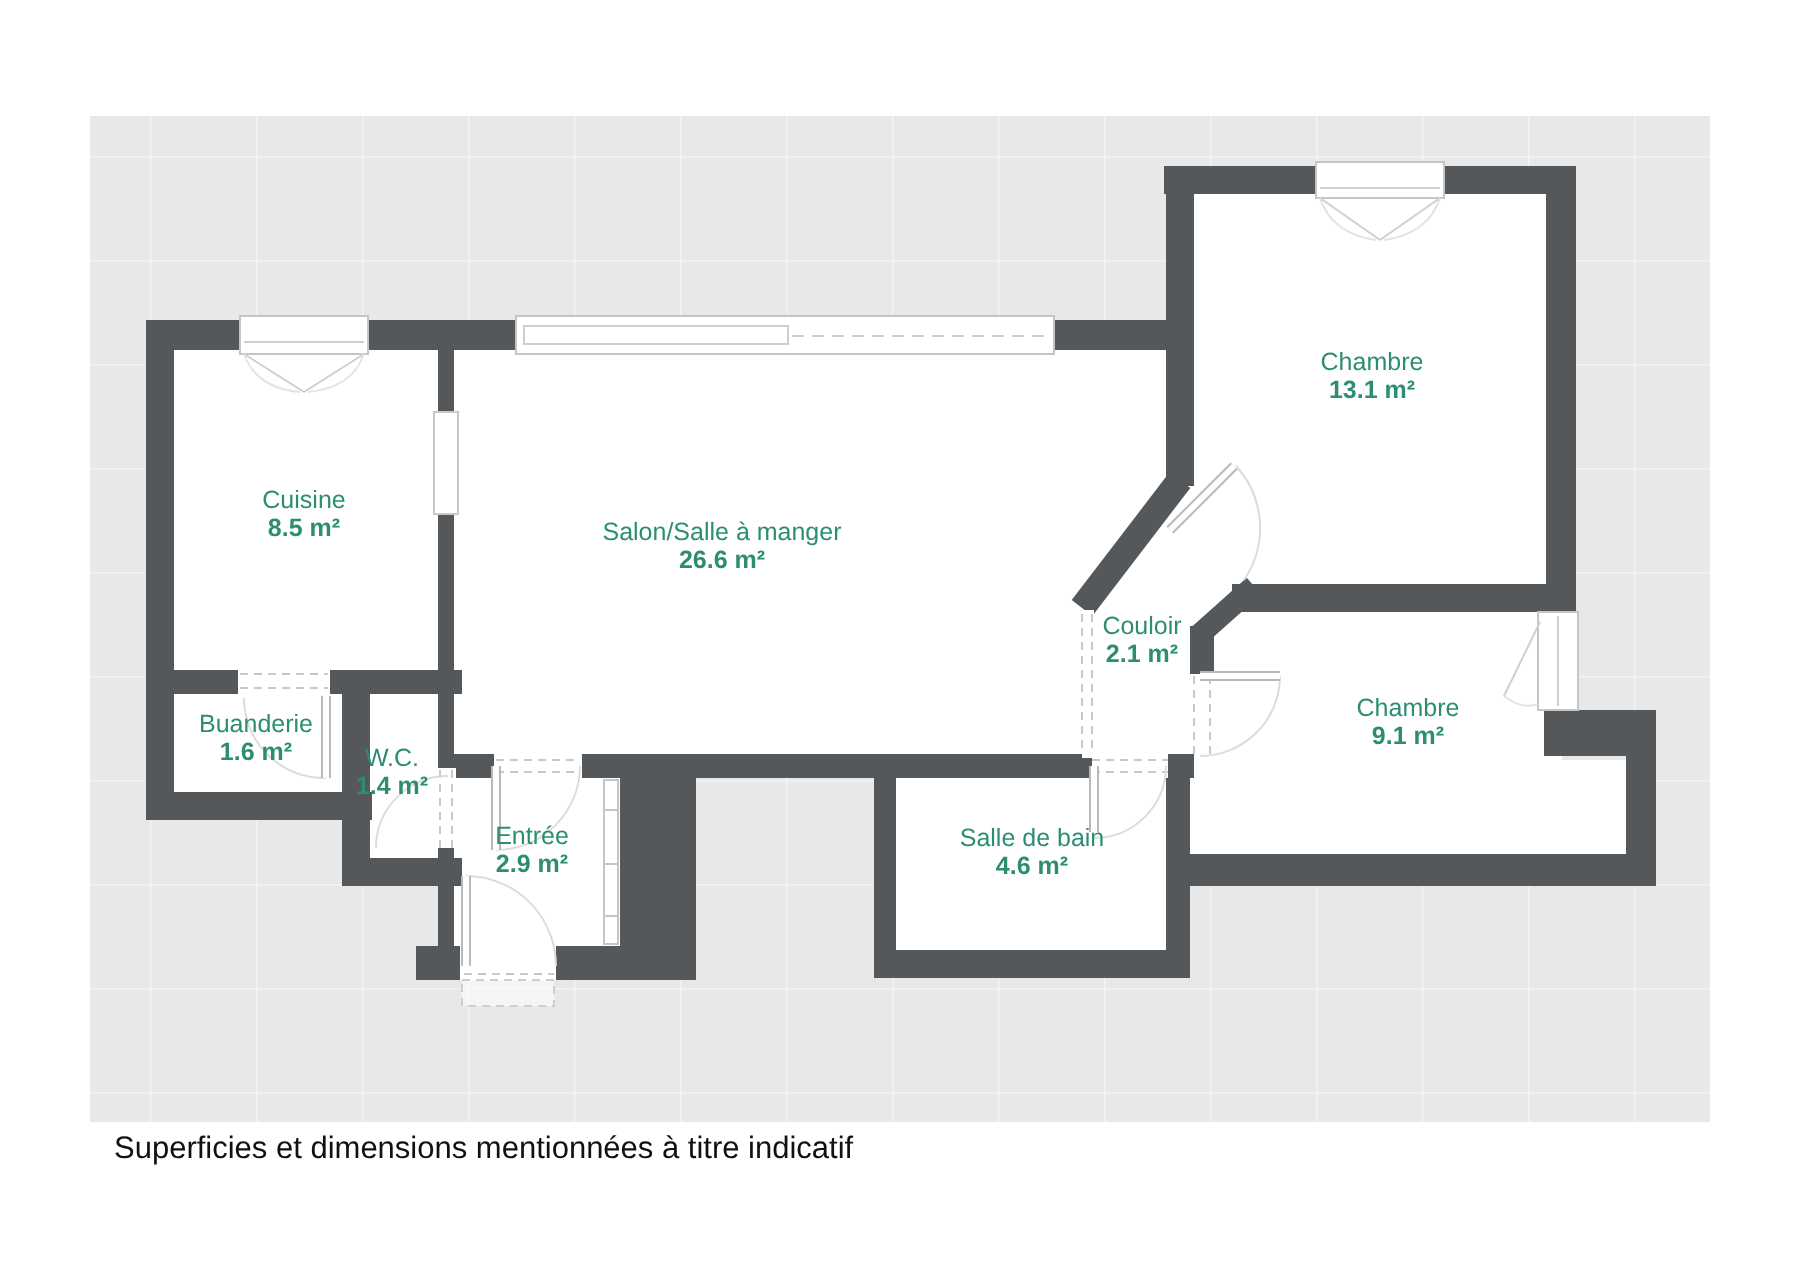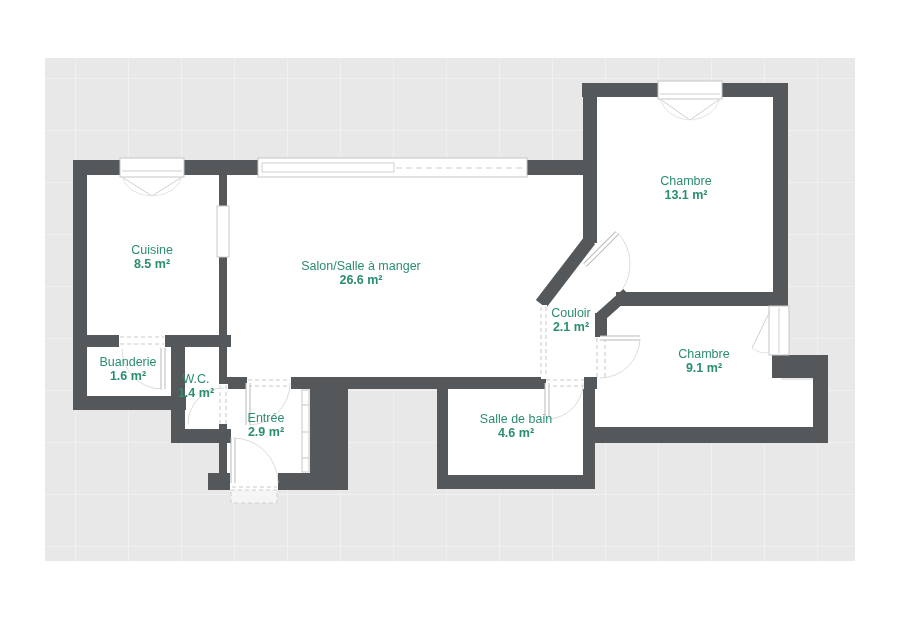--- a/index.html
+++ b/index.html
@@ -161,14 +161,15 @@
         <text x="686" y="185"><tspan class="room-name" x="686">Chambre</tspan><tspan class="room-area" x="686" dy="14">13.1 m²</tspan></text>
         <text x="571" y="317"><tspan class="room-name" x="571">Couloir</tspan><tspan class="room-area" x="571" dy="14">2.1 m²</tspan></text>
         <text x="704" y="358"><tspan class="room-name" x="704">Chambre</tspan><tspan class="room-area" x="704" dy="14">9.1 m²</tspan></text>
         <text x="128" y="366"><tspan class="room-name" x="128">Buanderie</tspan><tspan class="room-area" x="128" dy="14">1.6 m²</tspan></text>
         <text x="196" y="383"><tspan class="room-name" x="196">W.C.</tspan><tspan class="room-area" x="196" dy="14">1.4 m²</tspan></text>
         <text x="266" y="422"><tspan class="room-name" x="266">Entrée</tspan><tspan class="room-area" x="266" dy="14">2.9 m²</tspan></text>
         <text x="516" y="423"><tspan class="room-name" x="516">Salle de bain</tspan><tspan class="room-area" x="516" dy="14">4.6 m²</tspan></text>
       </g>
 </svg>
 
+<div class="caption">Superficies et dimensions mentionnées à titre indicatif</div>
 
 </div>
 
 </body></html>

